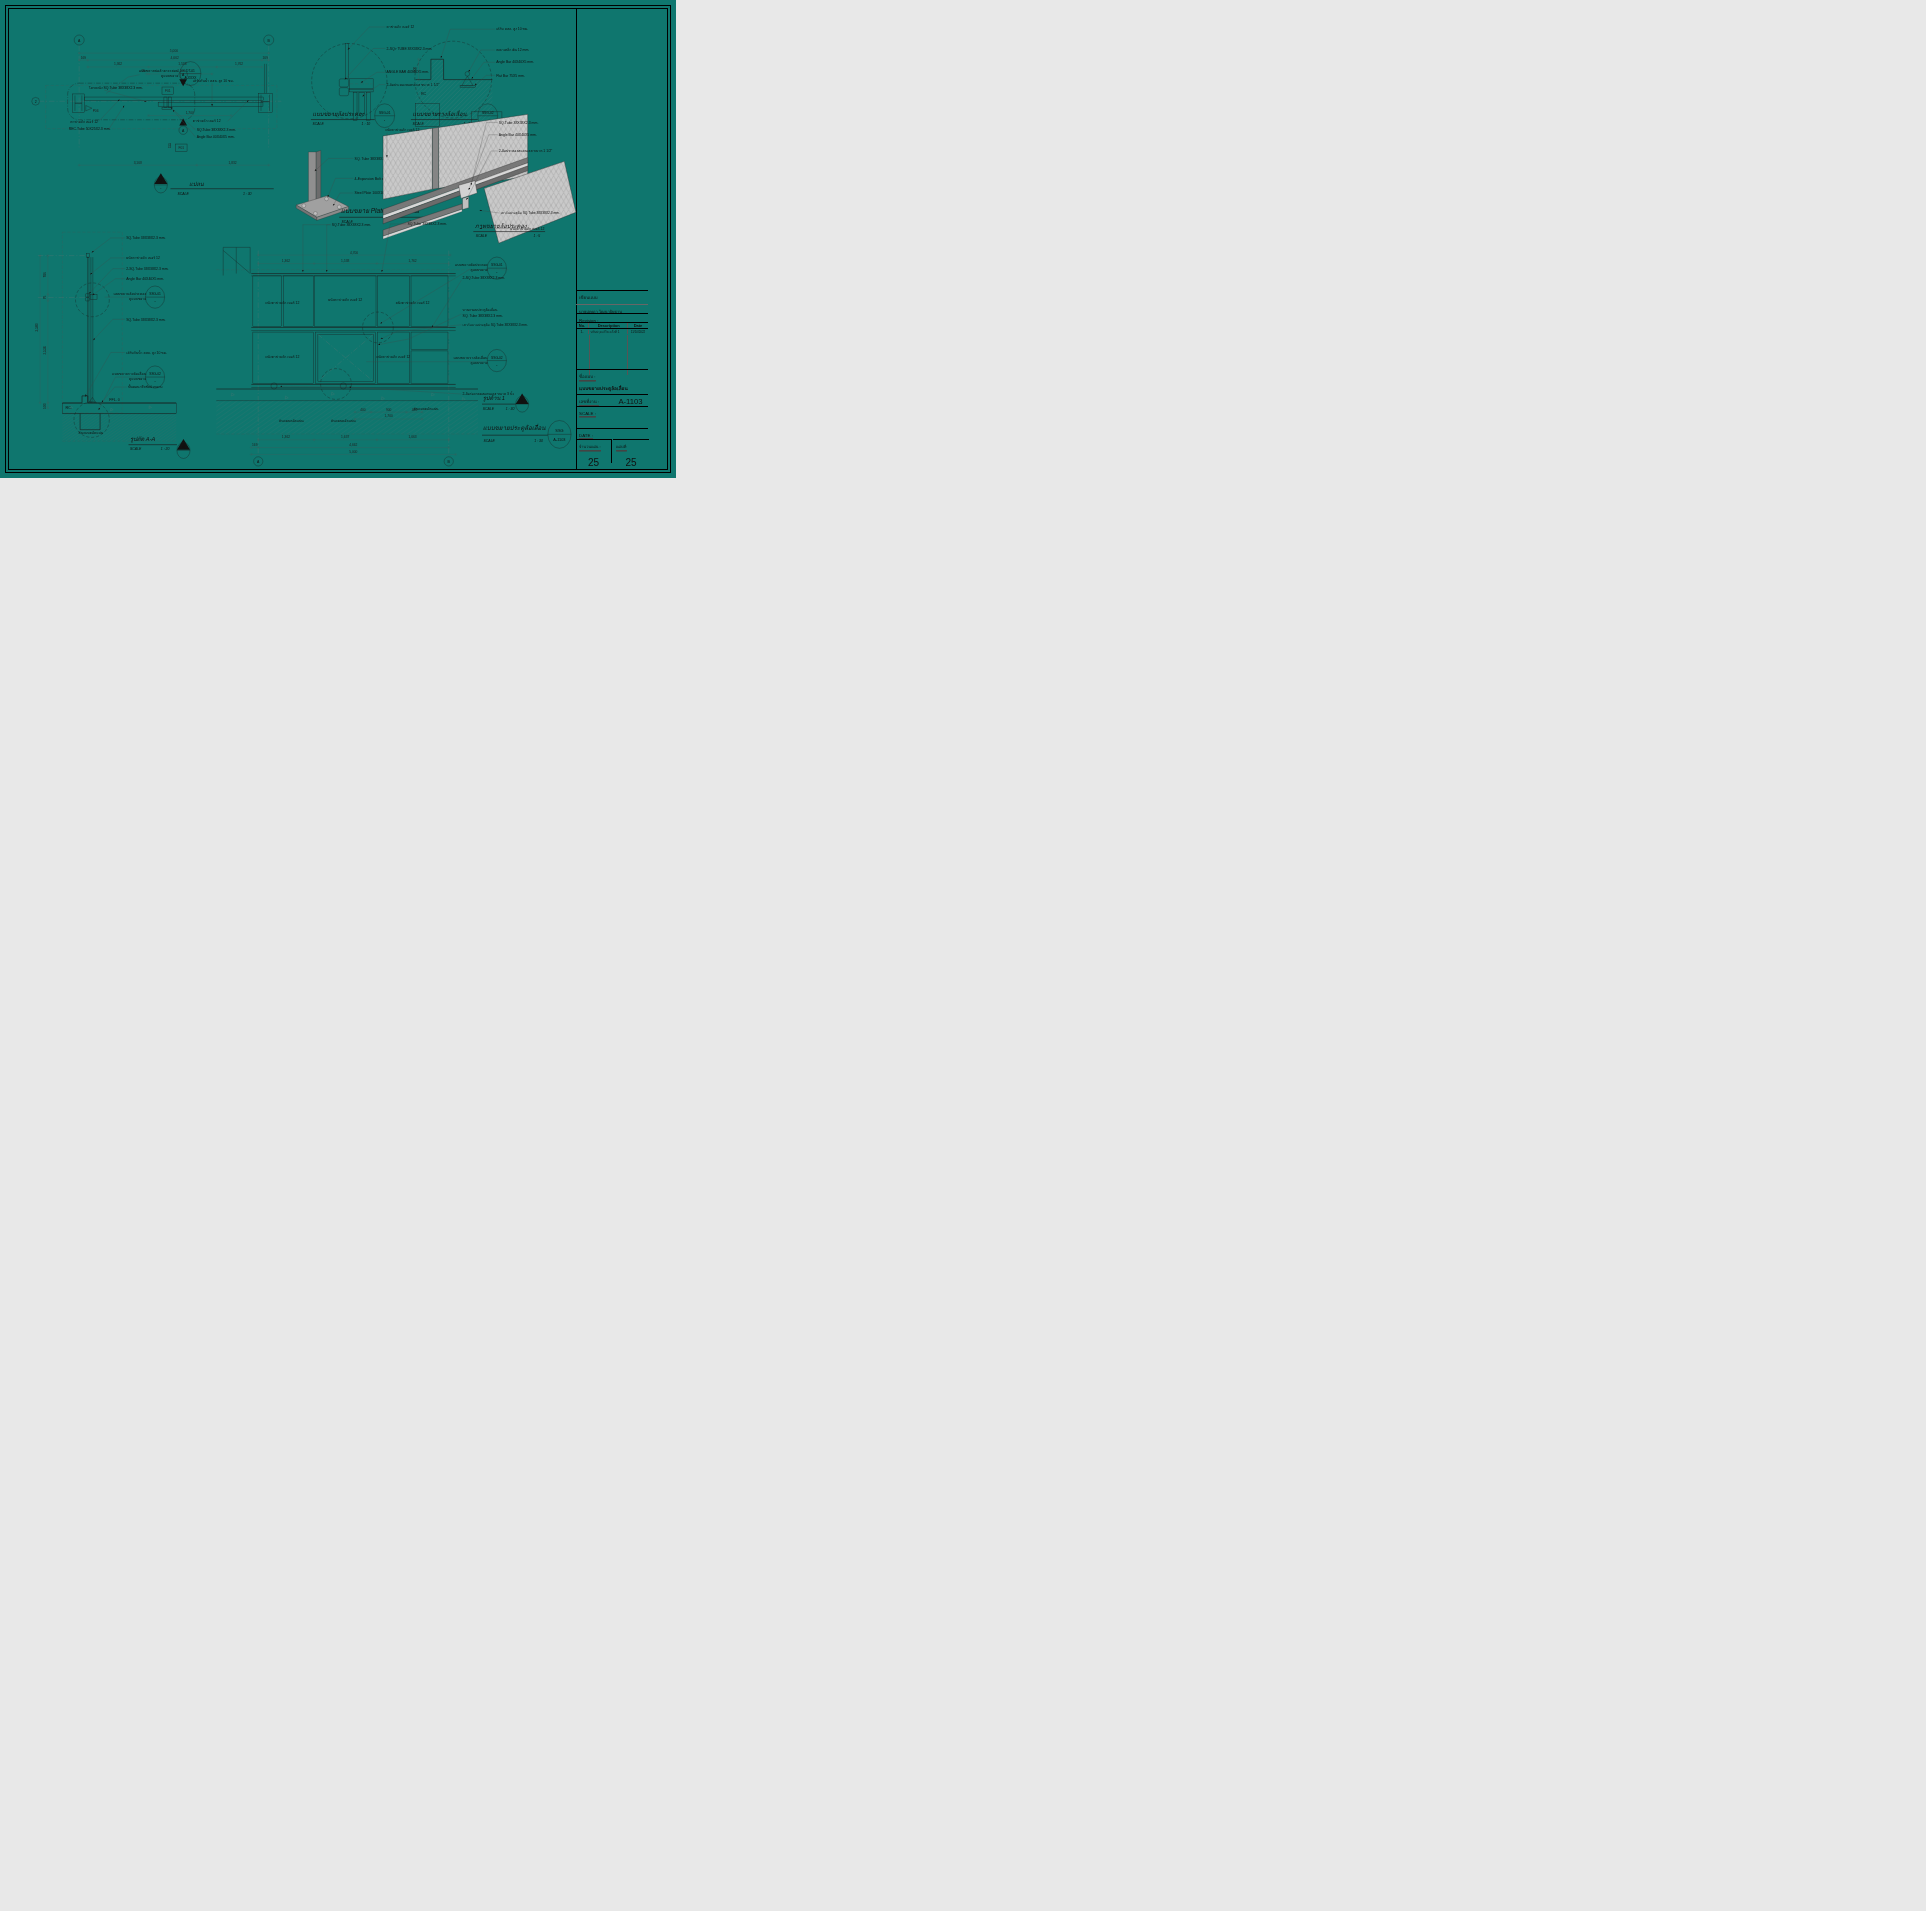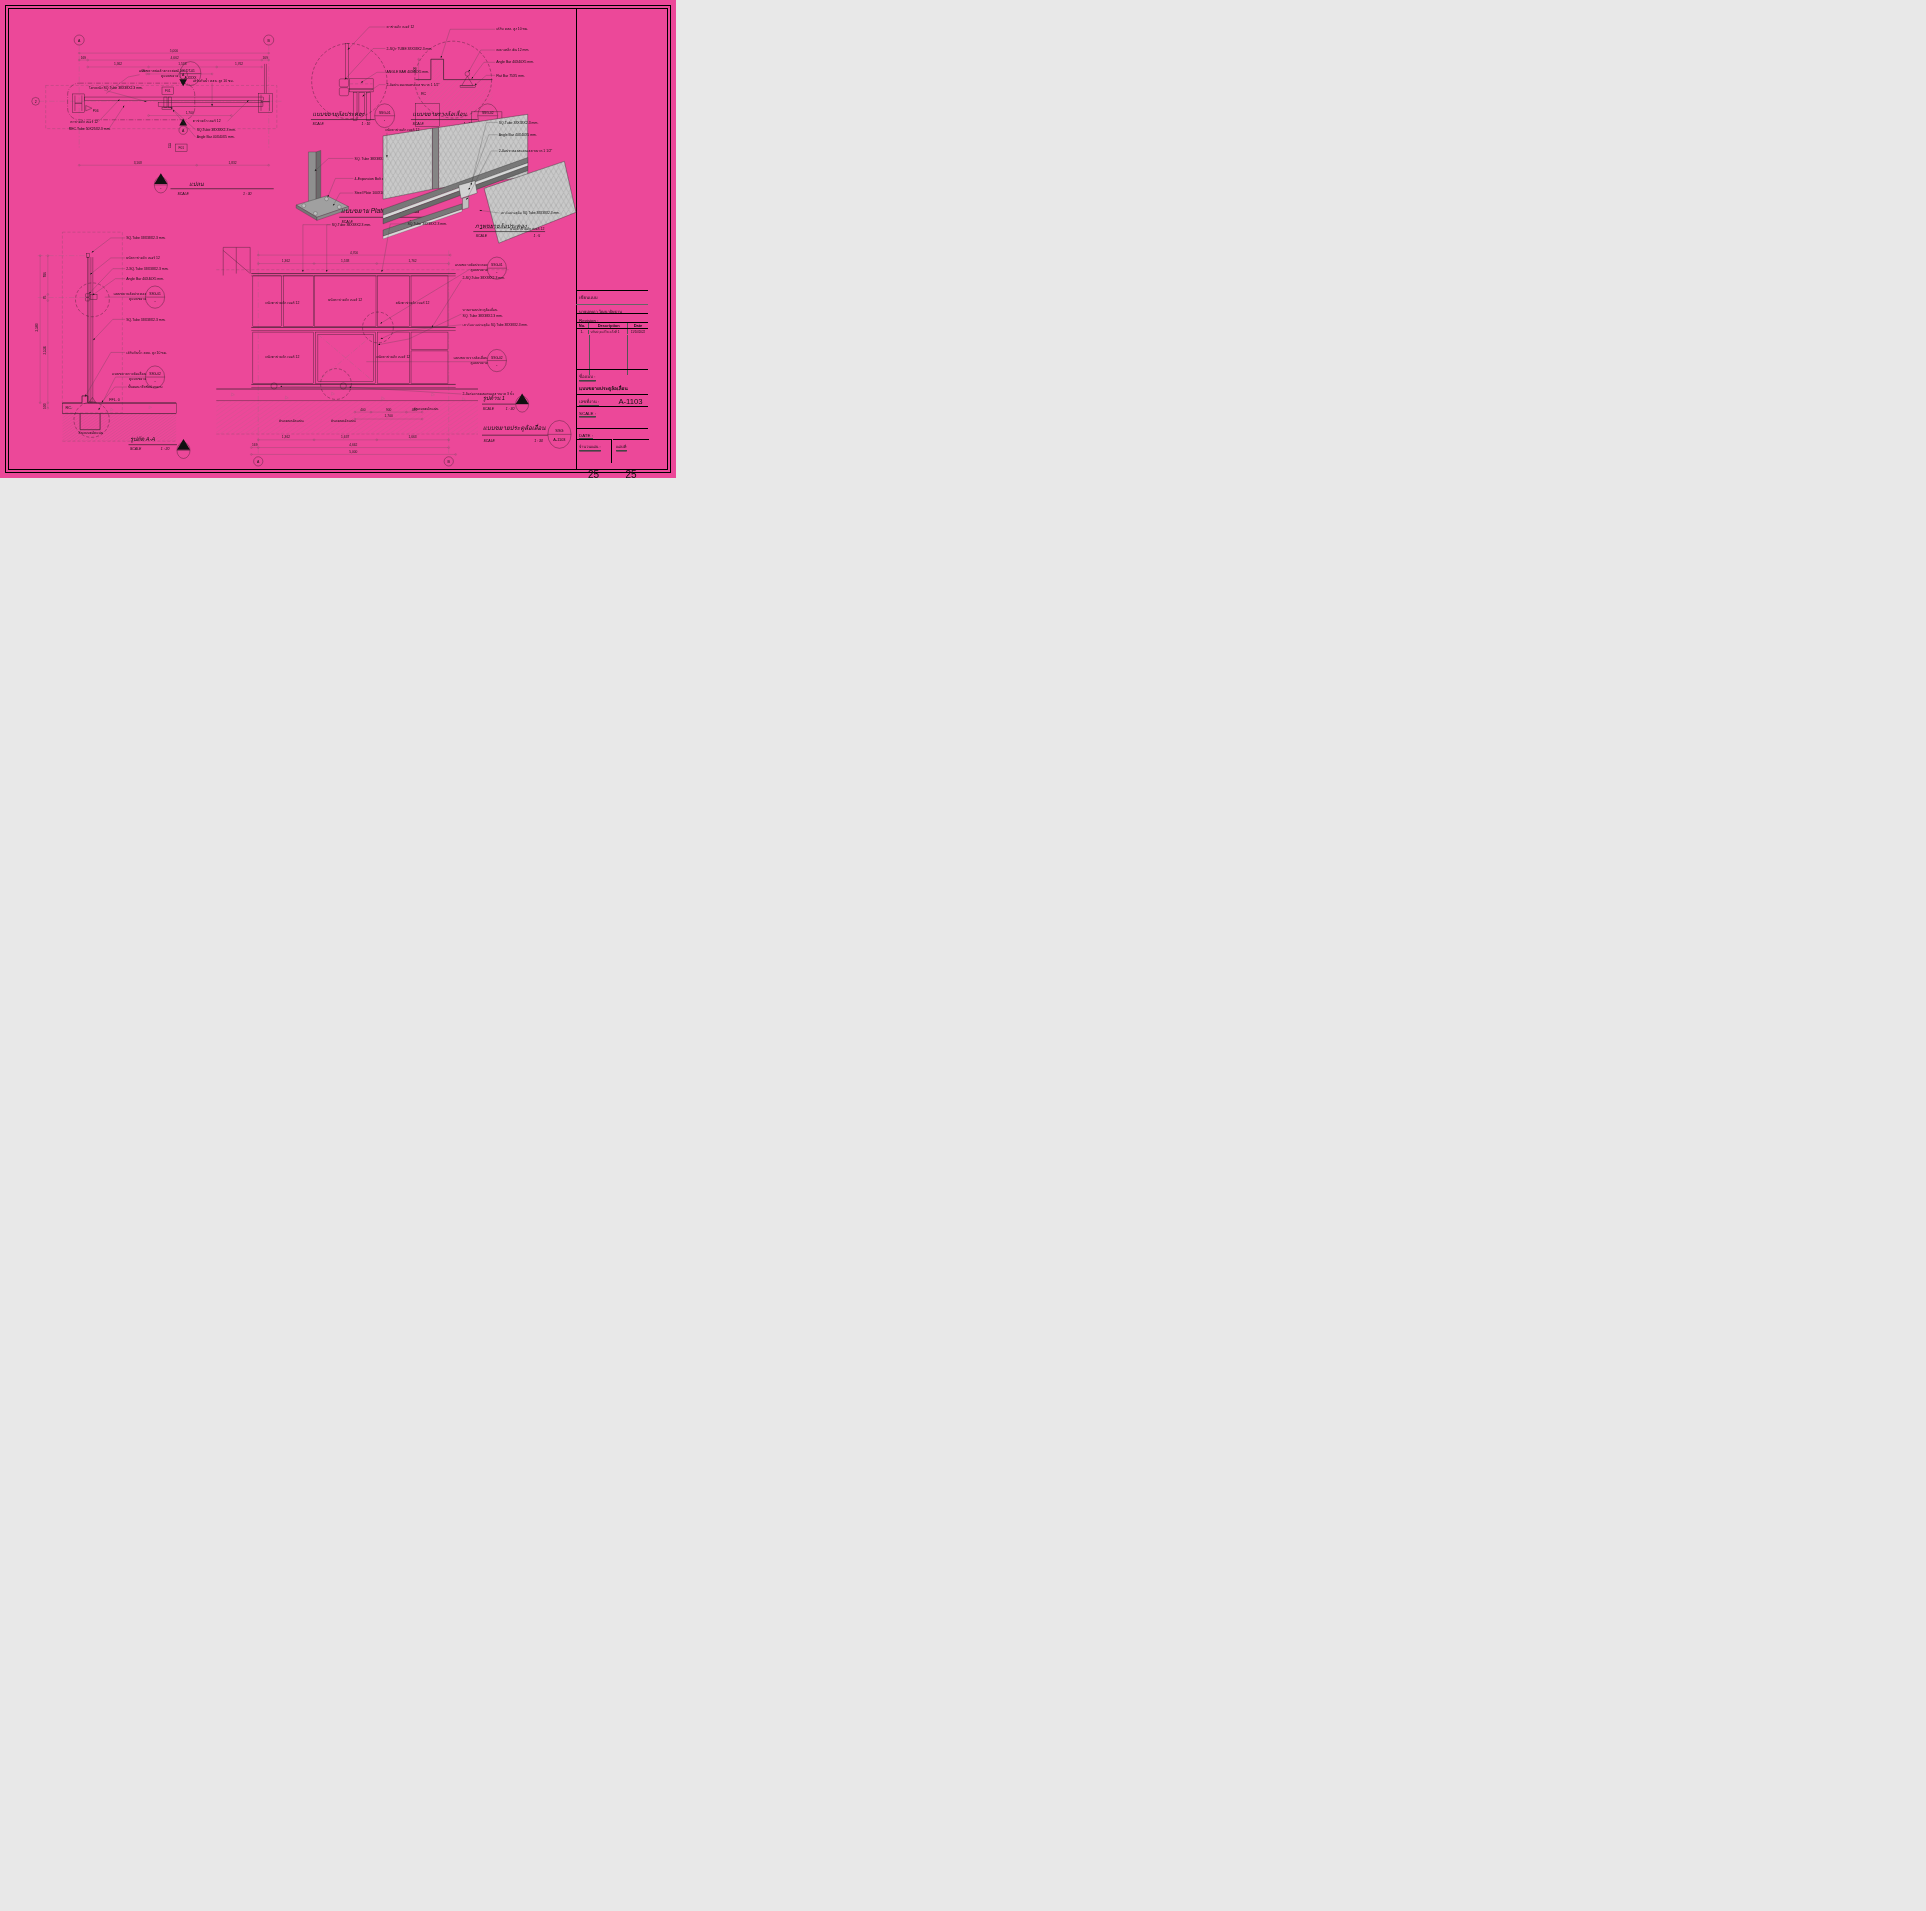--- a/index.html
+++ b/index.html
@@ -1,16 +1,16 @@
 <!DOCTYPE html>
 <html style="font-size:6.2px"><head>
 <meta charset="utf-8">
 <style>
   html,body{margin:0;padding:0;background:#e8e8e8;}
-  .sheet{position:relative;width:676px;height:478px;background:#ec4899;
+  .sheet{position:relative;width:676px;height:478px;background:#0f766e;
          font-family:"Liberation Sans",sans-serif;color:#111;overflow:hidden;}
   .b-outer{position:absolute;left:5.4px;top:5.4px;right:5.4px;bottom:5.4px;border:1px solid #000;}
   .b-inner{position:absolute;left:8px;top:8px;right:8px;bottom:8px;border:0.4px solid #000;}
   .tb-divider{position:absolute;left:576px;top:8px;bottom:8px;width:0;border-left:0.6px solid #000;}
   .view{position:absolute;}
   svg{display:block;overflow:visible;}
   svg text{font-family:"Liberation Sans",sans-serif;fill:#111;}
   .thin{stroke:#1a1a1a;stroke-width:.9;fill:none;}
   .med{stroke:#1a1a1a;stroke-width:1.6;fill:none;}
   .dim{stroke:#555;stroke-width:.6;fill:none;}
@@ -23,21 +23,21 @@
   text.lt{font-size:9.5px;}
   text.ref{font-size:8.5px;}
   text.big{font-size:15px;}
   .vtitle{position:absolute;}
   
   .tb-cell{position:absolute;left:576px;width:72px;border-top:0.4px solid #000;box-sizing:border-box;padding:1.5px 3.1px 0 3.1px;}
   .tb-label{font-size:4.4px;}
   .tb-small{font-size:4px;}
   .tb-u{display:inline-block;border-bottom:0.4px solid #444;box-shadow:0 0.8px 0 -0.2px #444;padding-bottom:0.4px;}
   .tb-bigno{font-size:7.7px;}
-  .tb-25{font-size:10px;text-align:center;margin-top:18px;}
+  .tb-25{font-size:10px;text-align:center;margin-top:6px;}
   .revtable{position:absolute;left:576px;width:72px;}
   .rev-head{display:flex;border-top:0.6px solid #000;border-bottom:0.4px solid #000;font-size:4px;font-weight:bold;}
   .rev-row1{display:flex;font-size:3.1px;align-items:center;}
   .rc-no{width:13px;text-align:center;flex:none;border-right:0.4px solid #555;box-sizing:border-box;}
   .rc-desc{flex:1;padding-left:1.5px;border-right:0.4px solid #555;box-sizing:border-box;}
   .rc-date{width:20px;text-align:center;flex:none;}
 </style>
 </head>
 <body>
 

